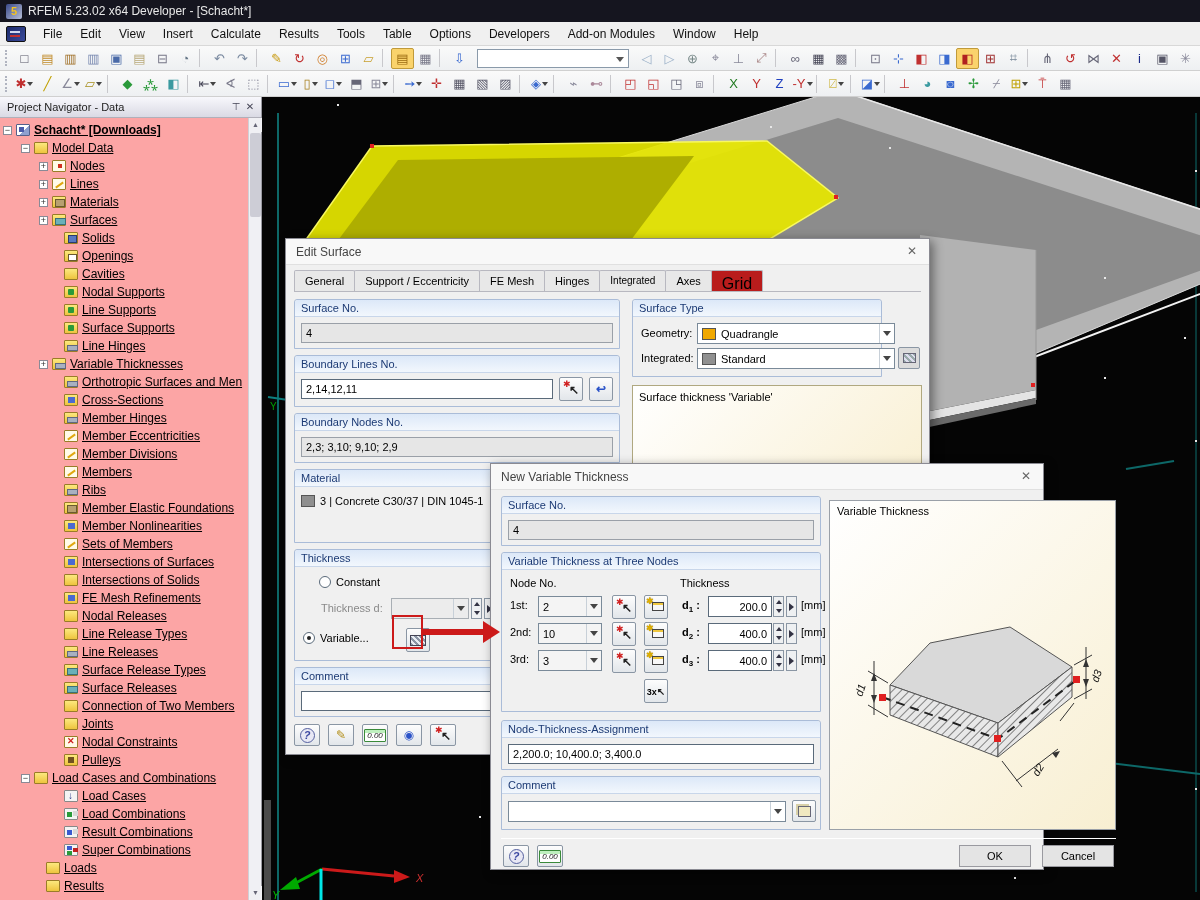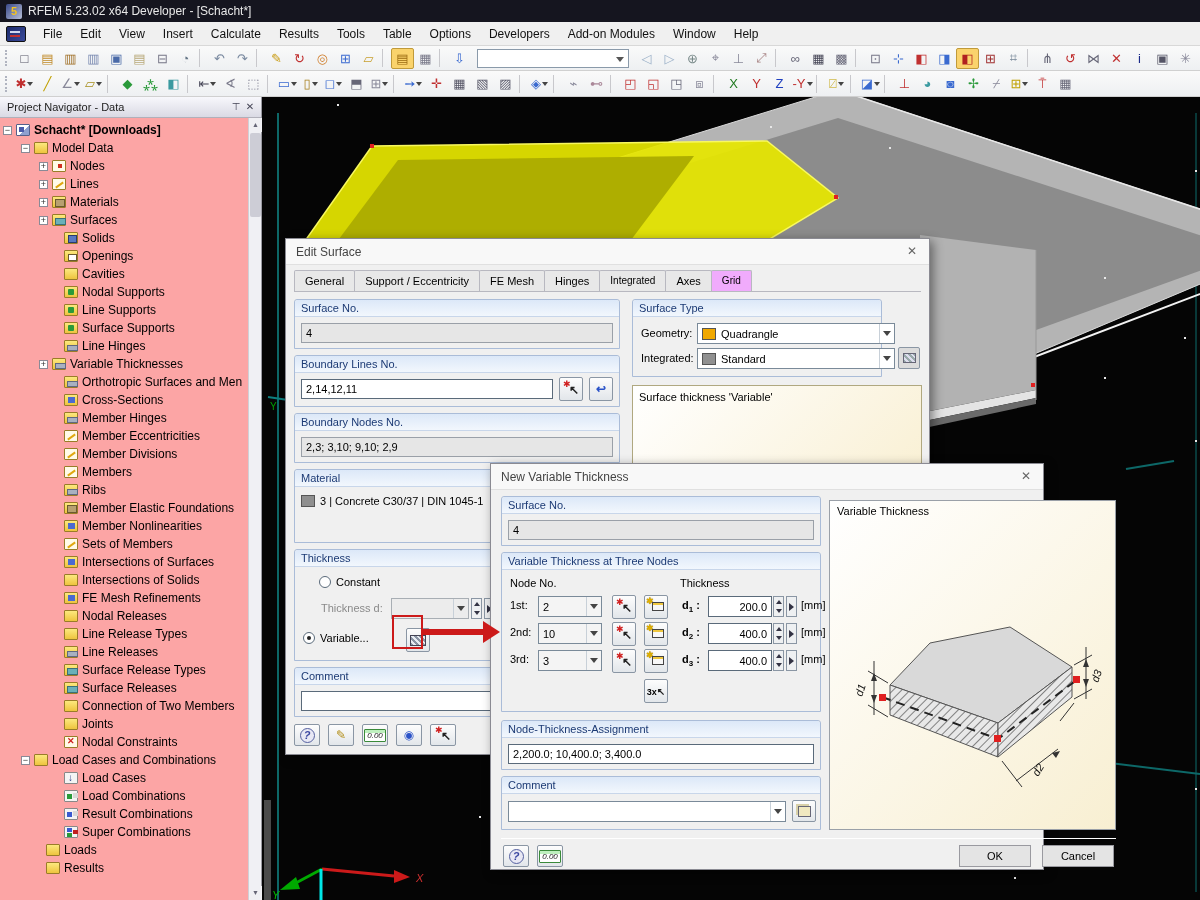--- a/index.html
+++ b/index.html
@@ -32,21 +32,21 @@
   .navpanel { position:absolute; left:0; top:97px; width:262px; height:803px; background:#fca5a5; border-right:1px solid #9a9aa2; }
   .navhdr { height:21px; background:linear-gradient(#f8f8fc,#dadae4); border-bottom:1px solid #b0b0ba; display:flex; align-items:center; font-size:11px; color:#222; padding:0 4px 0 7px; }
   .navhdr .sp { flex:1; }
   .pinic { width:14px; height:14px; font-size:10px; color:#445; text-align:center; line-height:13px; }
   .closeic { width:14px; height:14px; font-size:10px; color:#445; text-align:center; line-height:13px; }
   .tree { position:absolute; left:0; top:21px; right:13px; bottom:0; overflow:hidden; padding-top:3px; }
   .trow { display:flex; align-items:center; height:18px; font-size:12px; white-space:nowrap; cursor:default; }
   .trow .tind { flex:none; height:1px; }
   .texp { flex:none; width:9px; height:9px; border:1px solid #8a8a96; background:#fff; font-size:9px; line-height:7px; text-align:center; color:#333; margin-right:4px; }
   .texp:empty { border:none; background:none; }
-  .tlab { margin-left:4px; color:#000; }
+  .tlab { margin-left:4px; color:#000;text-decoration:underline; }
   .broot .tlab { font-weight:bold; }
   .ic { width:14px; height:12px; flex:none; position:relative; border:1px solid #9a7c28; border-radius:1px; background:linear-gradient(#fce87e,#eec43e); }
   .ic::after { content:""; position:absolute; }
   .ic-root { border-color:#56608a; background:linear-gradient(135deg,#ffffff 55%,#8fa0d0 56%); }
   .ic-root::after { left:2px; top:2px; width:5px; height:5px; background:#4a5aaa; }
   .ic-nodes { background:#fffbe8; }
   .ic-nodes::after { right:3px; top:3px; width:4px; height:4px; background:#d03020; }
   .ic-lines { background:#fffbe8; }
   .ic-lines::after { left:2px; top:5px; width:9px; height:2px; background:#e0a810; transform:rotate(-35deg); }
   .ic-mat::after { left:2px; top:2px; width:8px; height:6px; background:#b8a070; border:1px solid #6a5a30; }
@@ -529,20 +529,26 @@
           <span class="tlab">Joints</span>
         </div>
 
         <div class="trow">
           <span class="tind" style="width: 51px;"></span>
           <span class="texp"></span>
           <span class="ic ic-x"></span>
           <span class="tlab">Nodal Constraints</span>
         </div>
 
+        <div class="trow">
+          <span class="tind" style="width: 51px;"></span>
+          <span class="texp"></span>
+          <span class="ic ic-dark"></span>
+          <span class="tlab">Pulleys</span>
+        </div>
 
         <div class="trow">
           <span class="tind" style="width: 21px;"></span>
           <span class="texp">−</span>
           <span class="ic"></span>
           <span class="tlab">Load Cases and Combinations</span>
         </div>
 
         <div class="trow">
           <span class="tind" style="width: 51px;"></span>
@@ -674,21 +680,21 @@
         <span style="padding:4px 10px 0 10px;font-size:11px;border:1px solid #b8b8c0;border-bottom:none;background:#e8e8e8;margin-right:-1px;border-radius:2px 2px 0 0;white-space:nowrap">Support / Eccentricity</span>
 
         <span style="padding:4px 10px 0 10px;font-size:11px;border:1px solid #b8b8c0;border-bottom:none;background:#e8e8e8;margin-right:-1px;border-radius:2px 2px 0 0;white-space:nowrap">FE Mesh</span>
 
         <span style="padding:4px 10px 0 10px;font-size:11px;border:1px solid #b8b8c0;border-bottom:none;background:#e8e8e8;margin-right:-1px;border-radius:2px 2px 0 0;white-space:nowrap">Hinges</span>
 
         <span style="padding:4px 10px 0 10px;font-size:10px;border:1px solid #b8b8c0;border-bottom:none;background:#e8e8e8;margin-right:-1px;border-radius:2px 2px 0 0;white-space:nowrap">Integrated</span>
 
         <span style="padding:4px 10px 0 10px;font-size:11px;border:1px solid #b8b8c0;border-bottom:none;background:#e8e8e8;margin-right:-1px;border-radius:2px 2px 0 0;white-space:nowrap">Axes</span>
 
-        <span style="padding:4px 10px 0 10px;font-size:10px;border:1px solid #b8b8c0;border-bottom:none;background:#f0abfc;margin-right:-1px;border-radius:2px 2px 0 0;white-space:nowrap">Grid</span>
+        <span style="padding:4px 10px 0 10px;font-size:16px;border:1px solid #b8b8c0;border-bottom:none;background:#b91c1c;margin-right:-1px;border-radius:2px 2px 0 0;white-space:nowrap">Grid</span>
       </div>
 
     <div class="grp" style="left:8px;top:60px;width:326px;height:50px">
       <div class="grphdr">Surface No.</div>
       <div class="fld dis" style="left:6px;top:23px;width:312px">4</div>
     </div>
 
     <div class="grp" style="left:8px;top:116px;width:326px;height:52px">
       <div class="grphdr">Boundary Lines No.</div>
       <div class="fld" style="left:6px;top:23px;width:252px">2,14,12,11</div>

